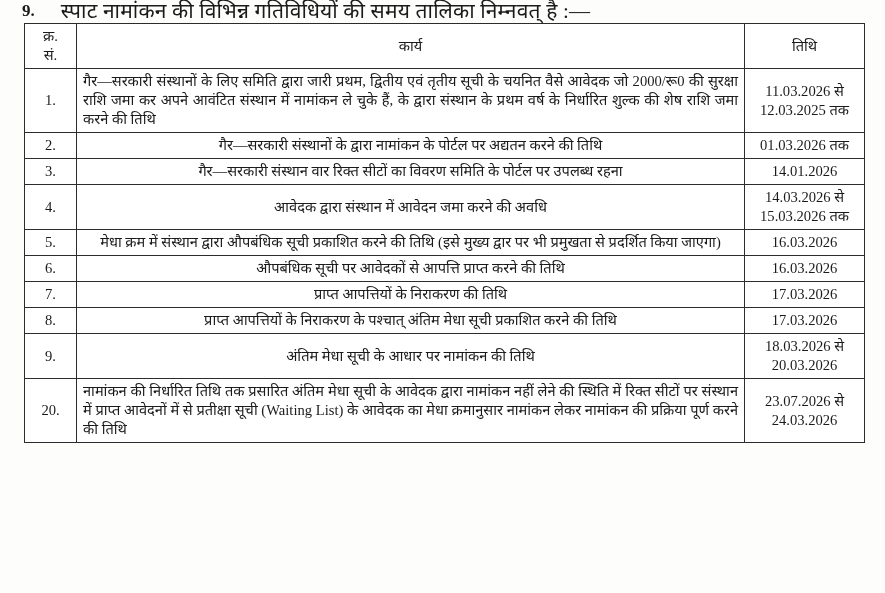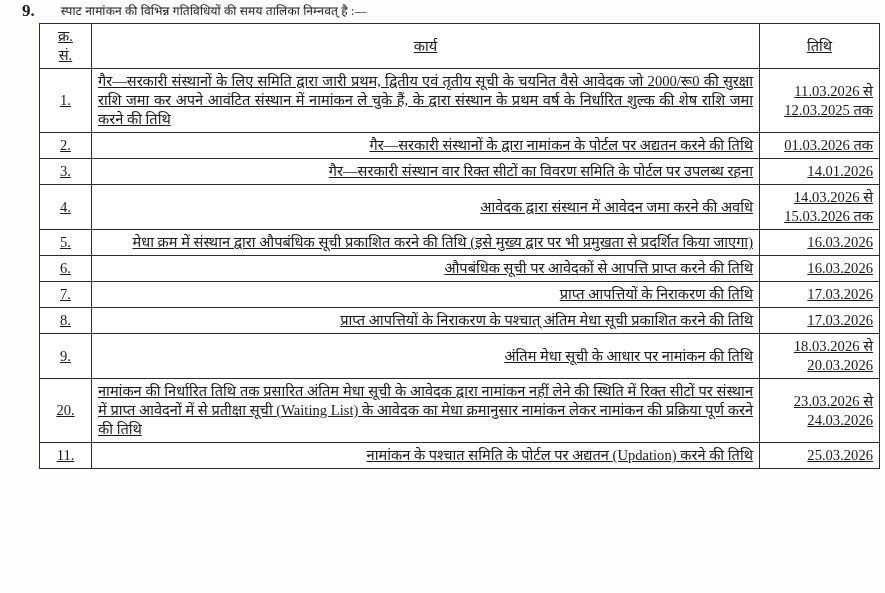--- a/index.html
+++ b/index.html
@@ -25,31 +25,30 @@
     align-items: flex-end;
     padding: 2px 0 3px 22px;
     gap: 26px;
   }
   .heading-num {
     font-weight: bold;
     font-size: 17px;
     line-height: 18px;
   }
   .heading-text {
-    font-size: 12px;
+    font-size: 21px;
     line-height: 18px;
     letter-spacing: 0.2px;
   }
   table.schedule {
     border-collapse: collapse;
-    margin-left: 39px;
+    margin-left: 24px;
     width: 840px;
     table-layout: fixed;
     background: #ffffff;
-    text-decoration: underline;
   }
   table.schedule td, table.schedule th {
     border: 1px solid #2c2c2c;
     padding: 3px 6px;
     vertical-align: middle;
     font-size: 14.6px;
     line-height: 19px;
   }
   col.c-sn { width: 52px; }
   col.c-work { width: 668px; }
@@ -59,30 +58,30 @@
     text-align: center;
     font-size: 15px;
     line-height: 18px;
     padding: 4px 4px;
   }
   td.sn {
     text-align: center;
     font-size: 14.5px;
   }
   td.work {
-    text-align: right;
+    text-align: center;
     padding-left: 8px;
     padding-right: 8px;
   }
   td.work.justify {
     text-align: justify;
     text-justify: inter-word;
   }
   td.date {
-    text-align: right;
+    text-align: center;
     font-size: 14px;
     line-height: 19px;
     white-space: pre-line;
   }
 </style>
 </head>
 <body>
 
 <div class="page">
 
@@ -150,24 +149,19 @@
       </tr>
       <tr>
         <td class="sn">9.</td>
         <td class="work">अंतिम मेधा सूची के आधार पर नामांकन की तिथि</td>
         <td class="date">18.03.2026 से
 20.03.2026</td>
       </tr>
       <tr>
         <td class="sn">20.</td>
         <td class="work justify">नामांकन की निर्धारित तिथि तक प्रसारित अंतिम मेधा सूची के आवेदक द्वारा नामांकन नहीं लेने की स्थिति में रिक्त सीटों पर संस्थान में प्राप्त आवेदनों में से प्रतीक्षा सूची (Waiting List) के आवेदक का मेधा क्रमानुसार नामांकन लेकर नामांकन की प्रक्रिया पूर्ण करने की तिथि</td>
-        <td class="date">23.03.2026 से
+        <td class="date">23.07.2026 से
 24.03.2026</td>
-      </tr>
-      <tr>
-        <td class="sn">11.</td>
-        <td class="work">नामांकन के पश्चात समिति के पोर्टल पर अद्यतन (Updation) करने की तिथि</td>
-        <td class="date">25.03.2026</td>
       </tr>
     </tbody>
   </table>
 
 </div>
 
 </body></html>

